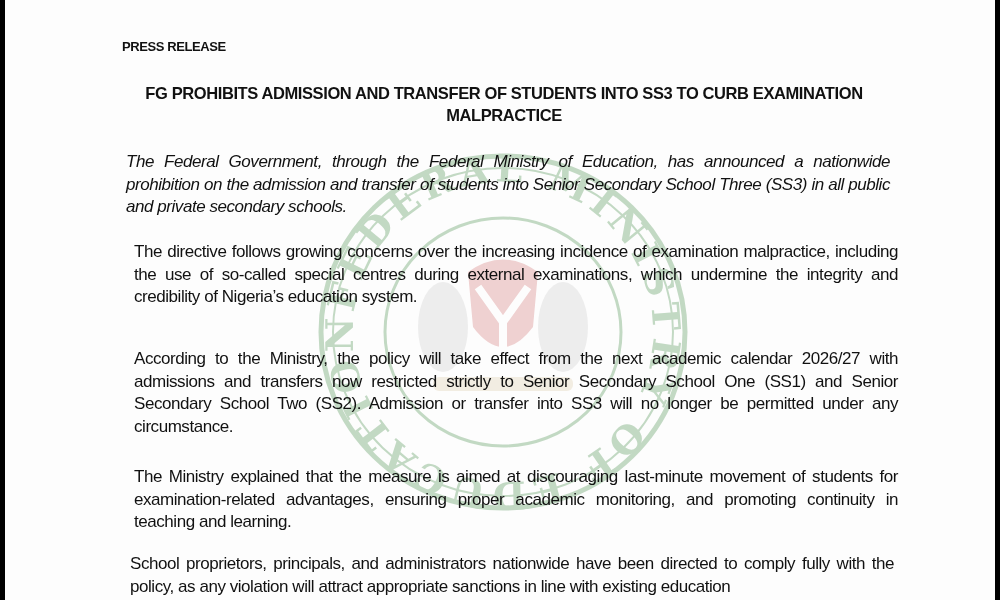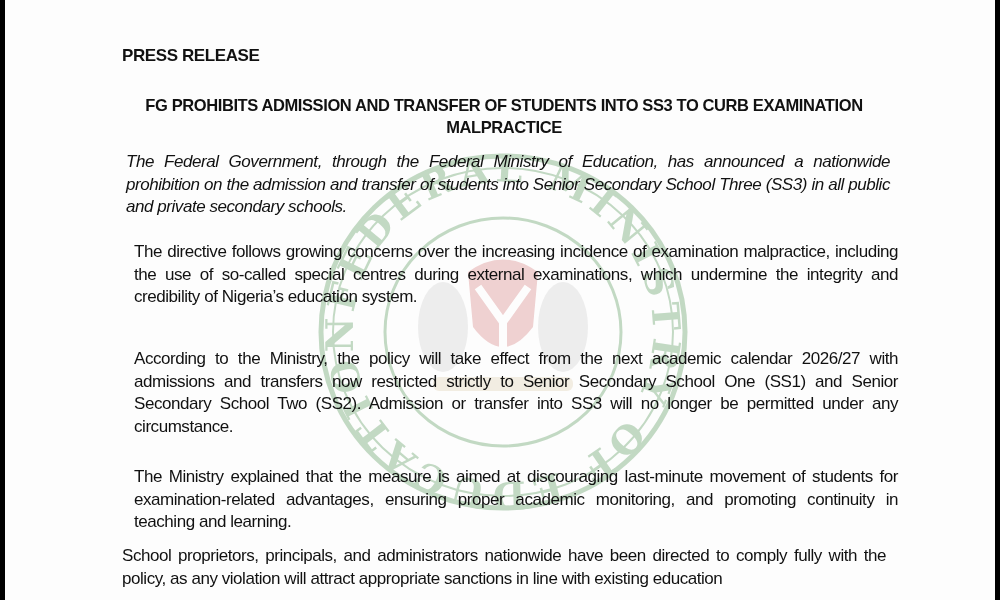--- a/index.html
+++ b/index.html
@@ -1,21 +1,21 @@
 <!DOCTYPE html>
 <html><head>
 <meta charset="utf-8">
 <style>
   html, body { margin:0; padding:0; }
   body { width:1000px; height:600px; overflow:hidden; background:#000; position:relative; font-family:"Liberation Sans", sans-serif; }
   .page { position:absolute; left:5px; top:0; width:990px; height:600px; background:#fdfdfd; overflow:hidden; }
   .seal { position:absolute; left:313px; top:152px; width:370px; height:360px; opacity:0.28; pointer-events:none; }
   .content { position:absolute; left:117px; top:0; width:764px; color:#111; }
-  .label { position:absolute; top:46px; left:0; font-weight:bold; font-size:17px; letter-spacing:-0.4px; }
-  .title { position:absolute; top:94px; left:0; width:764px; text-align:center; font-weight:bold; font-size:16.5px; line-height:22px; letter-spacing:-0.4px; }
+  .label { position:absolute; top:39px; left:0; font-weight:bold; font-size:13px; letter-spacing:-0.4px; }
+  .title { position:absolute; top:82px; left:0; width:764px; text-align:center; font-weight:bold; font-size:16.5px; line-height:22px; letter-spacing:-0.4px; }
   .para { position:absolute; left:0; width:764px; font-size:17px; line-height:22.5px; text-align:justify; letter-spacing:-0.45px; }
 </style>
 </head>
 <body>
 
 <div class="page">
 
   <svg class="seal" viewBox="0 0 370 360">
     <defs>
       <path id="sealArc" d="M 185,180 m -150,0 a 150,150 0 1,1 300,0 a 150,150 0 1,1 -300,0"></path>
@@ -35,15 +35,15 @@
     </g>
   </svg>
 
   <div class="content">
     <div class="label">PRESS RELEASE</div>
     <div class="title">FG PROHIBITS ADMISSION AND TRANSFER OF STUDENTS INTO SS3 TO CURB EXAMINATION MALPRACTICE</div>
     <p class="para" style="top:147px;margin:4px;font-style:italic;">The Federal Government, through the Federal Ministry of Education, has announced a nationwide prohibition on the admission and transfer of students into Senior Secondary School Three (SS3) in all public and private secondary schools.</p>
     <p class="para" style="top:229px;margin:12px;">The directive follows growing concerns over the increasing incidence of examination malpractice, including the use of so-called special centres during external examinations, which undermine the integrity and credibility of Nigeria’s education system.</p>
     <p class="para" style="top:336px;margin:12px;">According to the Ministry, the policy will take effect from the next academic calendar 2026/27 with admissions and transfers now restricted strictly to Senior Secondary School One (SS1) and Senior Secondary School Two (SS2). Admission or transfer into SS3 will no longer be permitted under any circumstance.</p>
     <p class="para" style="top:454px;margin:12px;">The Ministry explained that the measure is aimed at discouraging last-minute movement of students for examination-related advantages, ensuring proper academic monitoring, and promoting continuity in teaching and learning.</p>
-    <p class="para" style="top:545px;margin:0;">School proprietors, principals, and administrators nationwide have been directed to comply fully with the policy, as any violation will attract appropriate sanctions in line with existing education</p>
+    <p class="para" style="top:545px;margin:8px;">School proprietors, principals, and administrators nationwide have been directed to comply fully with the policy, as any violation will attract appropriate sanctions in line with existing education</p>
   </div>
 </div>
 
 </body></html>

